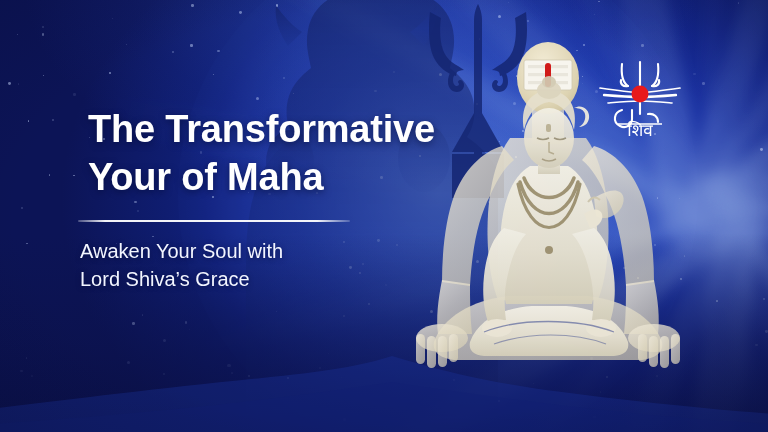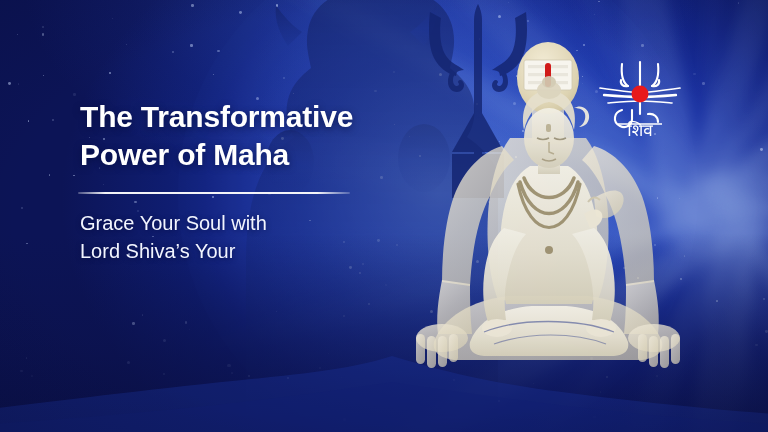--- a/index.html
+++ b/index.html
@@ -149,23 +149,23 @@
 
   
   .copy {
     position: absolute;
     left: 80px;
     top: 98px;
     width: 370px;
     z-index: 8;
   }
   .title {
-    margin: 0;
+    margin: 8px;
     color: #ffffff;
-    font-size: 30px;
+    font-size: 38px;
     line-height: 1.26;
     font-weight: 700;
     letter-spacing: -0.2px;
     text-shadow: 0 2px 7px rgba(4,10,50,0.58);
   }
   .title .ln { display: block; }
   .divider {
     margin: 18px 0 0 -2px;
     width: 272px;
     height: 2px;
@@ -513,22 +513,22 @@
       <path d="M56 66 c 6 -1 10 3 10 8"></path>
     </g>
     <circle cx="48" cy="46" r="8.5" fill="#e8191c"></circle>
     <text x="48" y="88" text-anchor="middle" fill="#ffffff" font-family="'DejaVu Sans', sans-serif" font-size="17">शिव</text>
     <path d="M26 76 h44" stroke="#ffffff" stroke-width="1.6"></path>
   </svg>
 
   <div class="copy">
     <h1 class="title">
       <span class="ln">The Transformative</span>
-      <span class="ln">Power of Maha</span>
+      <span class="ln">Your of Maha</span>
     </h1>
     <div class="divider"></div>
     <p class="subtitle">
-      <span class="ln">Grace Your Soul with</span>
-      <span class="ln">Lord Shiva’s Your</span>
+      <span class="ln">Awaken Your Soul with</span>
+      <span class="ln">Lord Shiva’s Grace</span>
     </p>
   </div>
 
 </div>
 
 </body></html>

